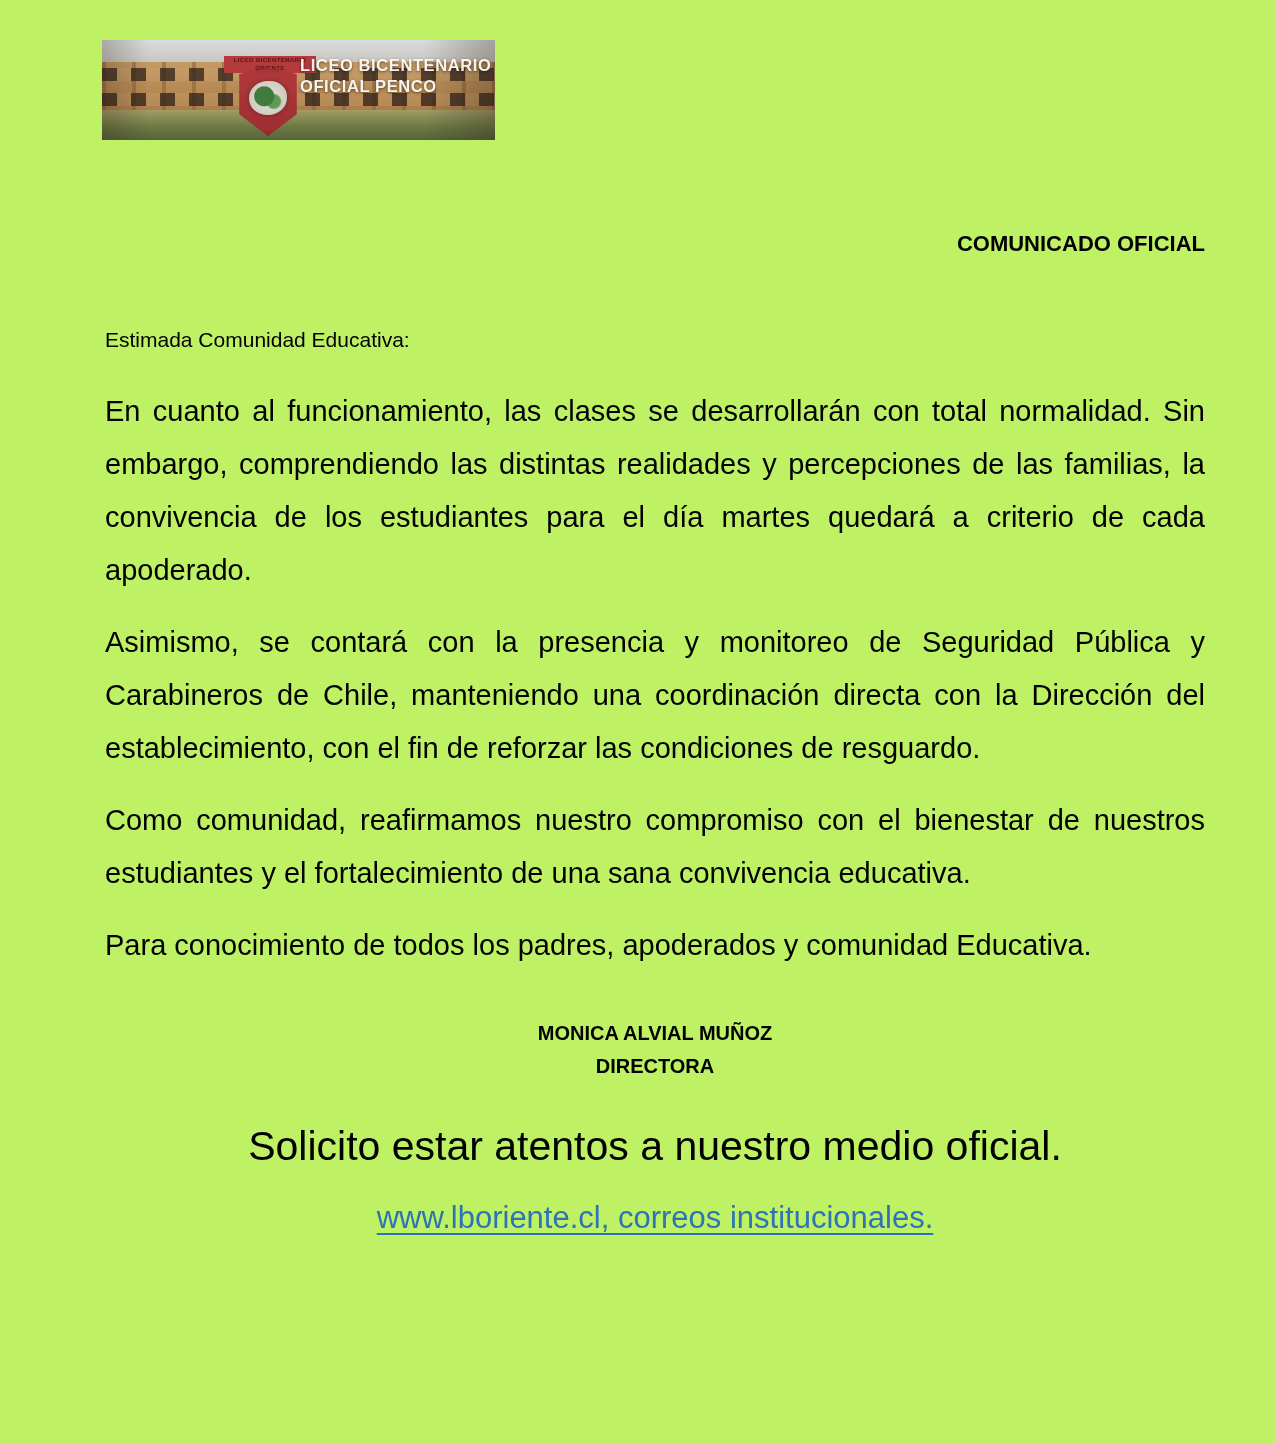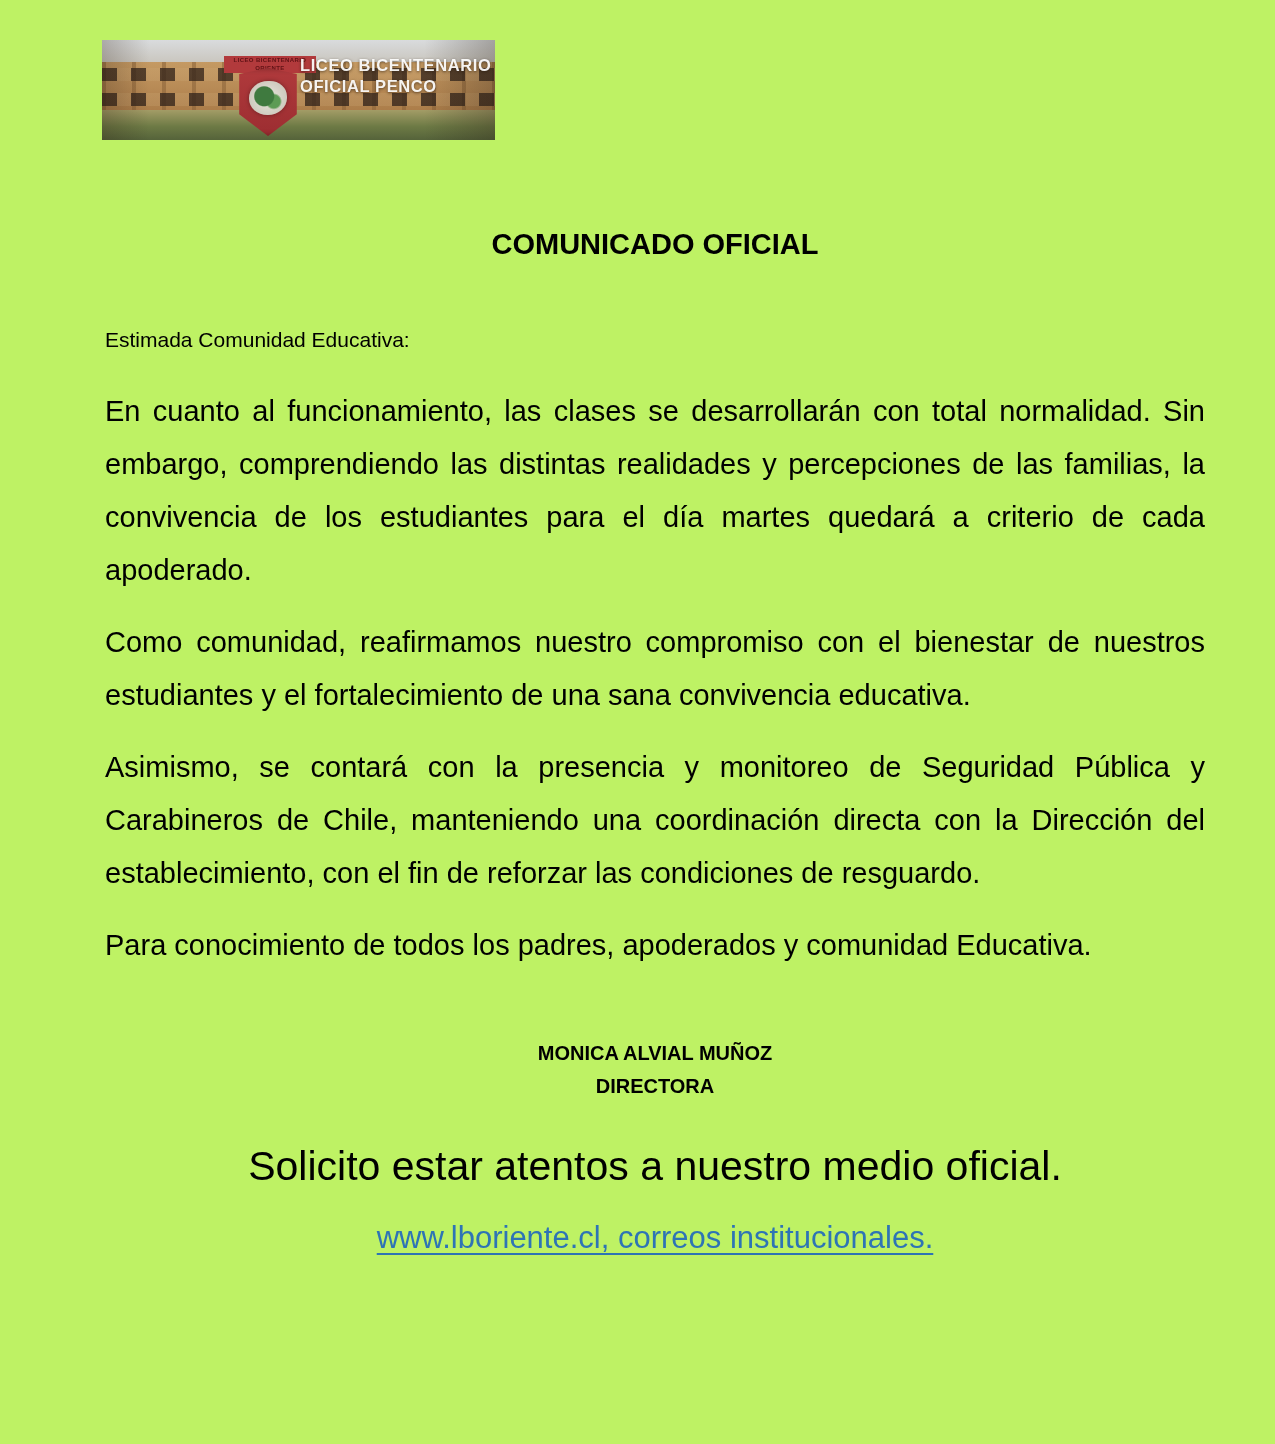--- a/index.html
+++ b/index.html
@@ -84,36 +84,36 @@
   }
 
   
   .content {
     position: absolute;
     left: 105px; top: 140px;
     width: 1100px;
   }
   .title {
     margin: 86px 0 0 0;
-    font-size: 29px; line-height: 36px;
+    font-size: 22px; line-height: 36px;
     font-weight: bold;
-    text-align: center;
+    text-align: right;
   }
   .salutation {
     margin: 51px 0 19px 0;
     font-size: 21px; line-height: 53px;
   }
   .body-para {
     margin: 0 0 19px 0;
     font-size: 29px; line-height: 53px;
     text-align: justify;
   }
   .body-para.last { margin-bottom: 0; }
   .signature {
-    margin-top: 65px;
+    margin-top: 45px;
     text-align: center;
     font-weight: bold;
     font-size: 20px; line-height: 33px;
   }
   .notice {
     margin: 40px 0 0 0;
     font-size: 41px; line-height: 46px;
     text-align: center;
   }
   .link-line {
@@ -153,22 +153,22 @@
       <div>OFICIAL PENCO</div>
     </div>
   </div>
 
   <div class="content">
     <h1 class="title">COMUNICADO OFICIAL</h1>
 
     <p class="salutation">Estimada Comunidad Educativa:</p>
 
     <p class="body-para">En cuanto al funcionamiento, las clases se desarrollarán con total normalidad. Sin embargo, comprendiendo las distintas realidades y percepciones de las familias, la convivencia de los estudiantes para el día martes quedará a criterio de cada apoderado.</p>
+    <p class="body-para">Asimismo, se contará con la presencia y monitoreo de Seguridad Pública y Carabineros de Chile, manteniendo una coordinación directa con la Dirección del establecimiento, con el fin de reforzar las condiciones de resguardo.</p>
     <p class="body-para">Como comunidad, reafirmamos nuestro compromiso con el bienestar de nuestros estudiantes y el fortalecimiento de una sana convivencia educativa.</p>
-    <p class="body-para">Asimismo, se contará con la presencia y monitoreo de Seguridad Pública y Carabineros de Chile, manteniendo una coordinación directa con la Dirección del establecimiento, con el fin de reforzar las condiciones de resguardo.</p>
     <p class="body-para last">Para conocimiento de todos los padres, apoderados y comunidad Educativa.</p>
 
     <div class="signature">
       <div>MONICA ALVIAL MUÑOZ</div>
       <div>DIRECTORA</div>
     </div>
 
     <p class="notice">Solicito estar atentos a nuestro medio oficial.</p>
 
     <p class="link-line">

